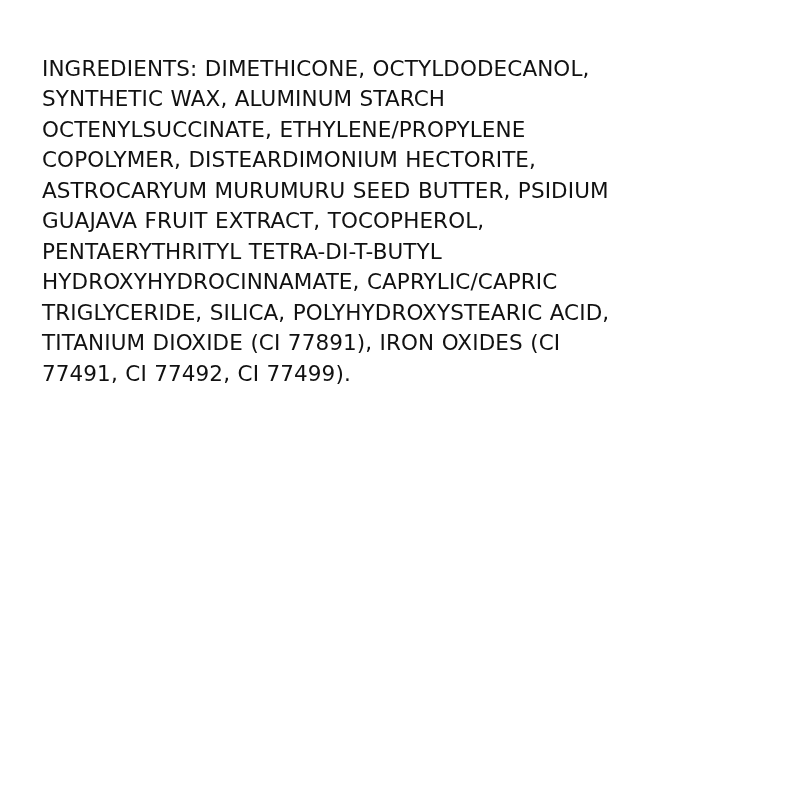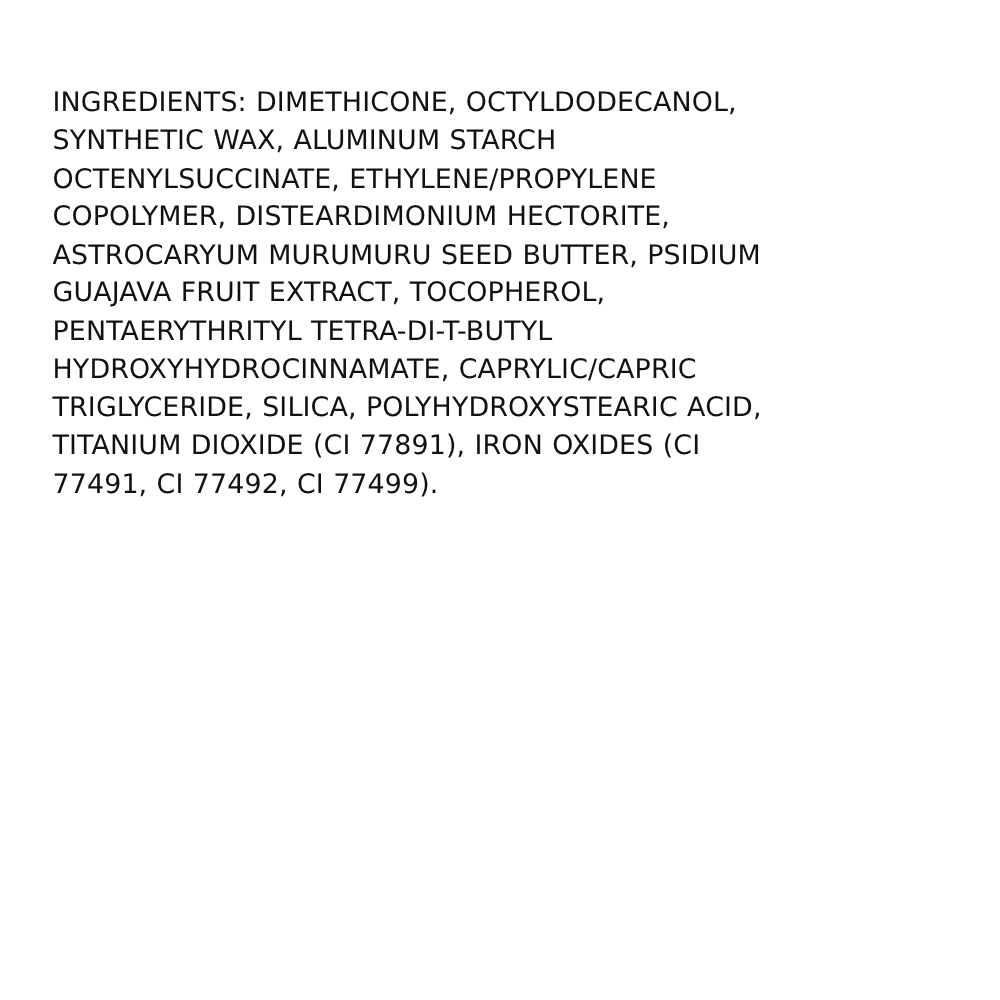--- a/index.html
+++ b/index.html
@@ -10,21 +10,21 @@
     width: 800px;
     height: 800px;
     background: #ffffff;
     font-family: "DejaVu Sans", "Liberation Sans", sans-serif;
     overflow: hidden;
   }
   .page {
     width: 654px;
     height: 800px;
     box-sizing: border-box;
-    padding: 46px 44px 0 42px;
+    padding: 32px 44px 0 42px;
     background: #ffffff;
   }
   .ingredients-block {
     color: #111111;
     font-size: 21.5px;
     line-height: 30.5px;
     letter-spacing: 0.1px;
     text-align: left;
     word-spacing: 0.5px;
     max-width: 714px;

